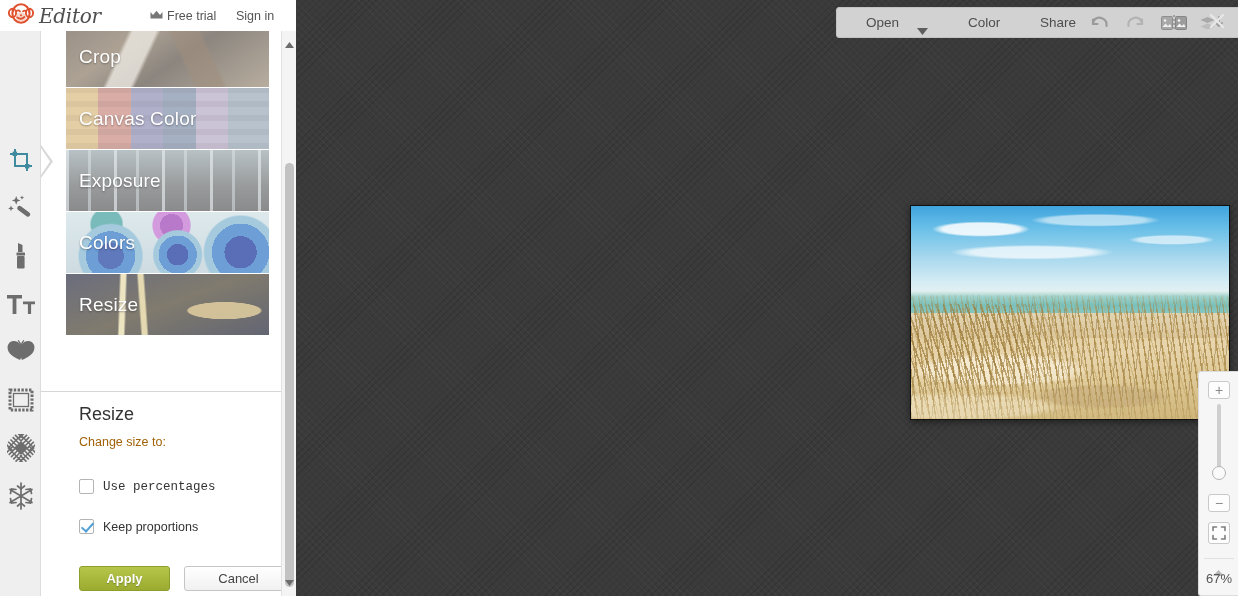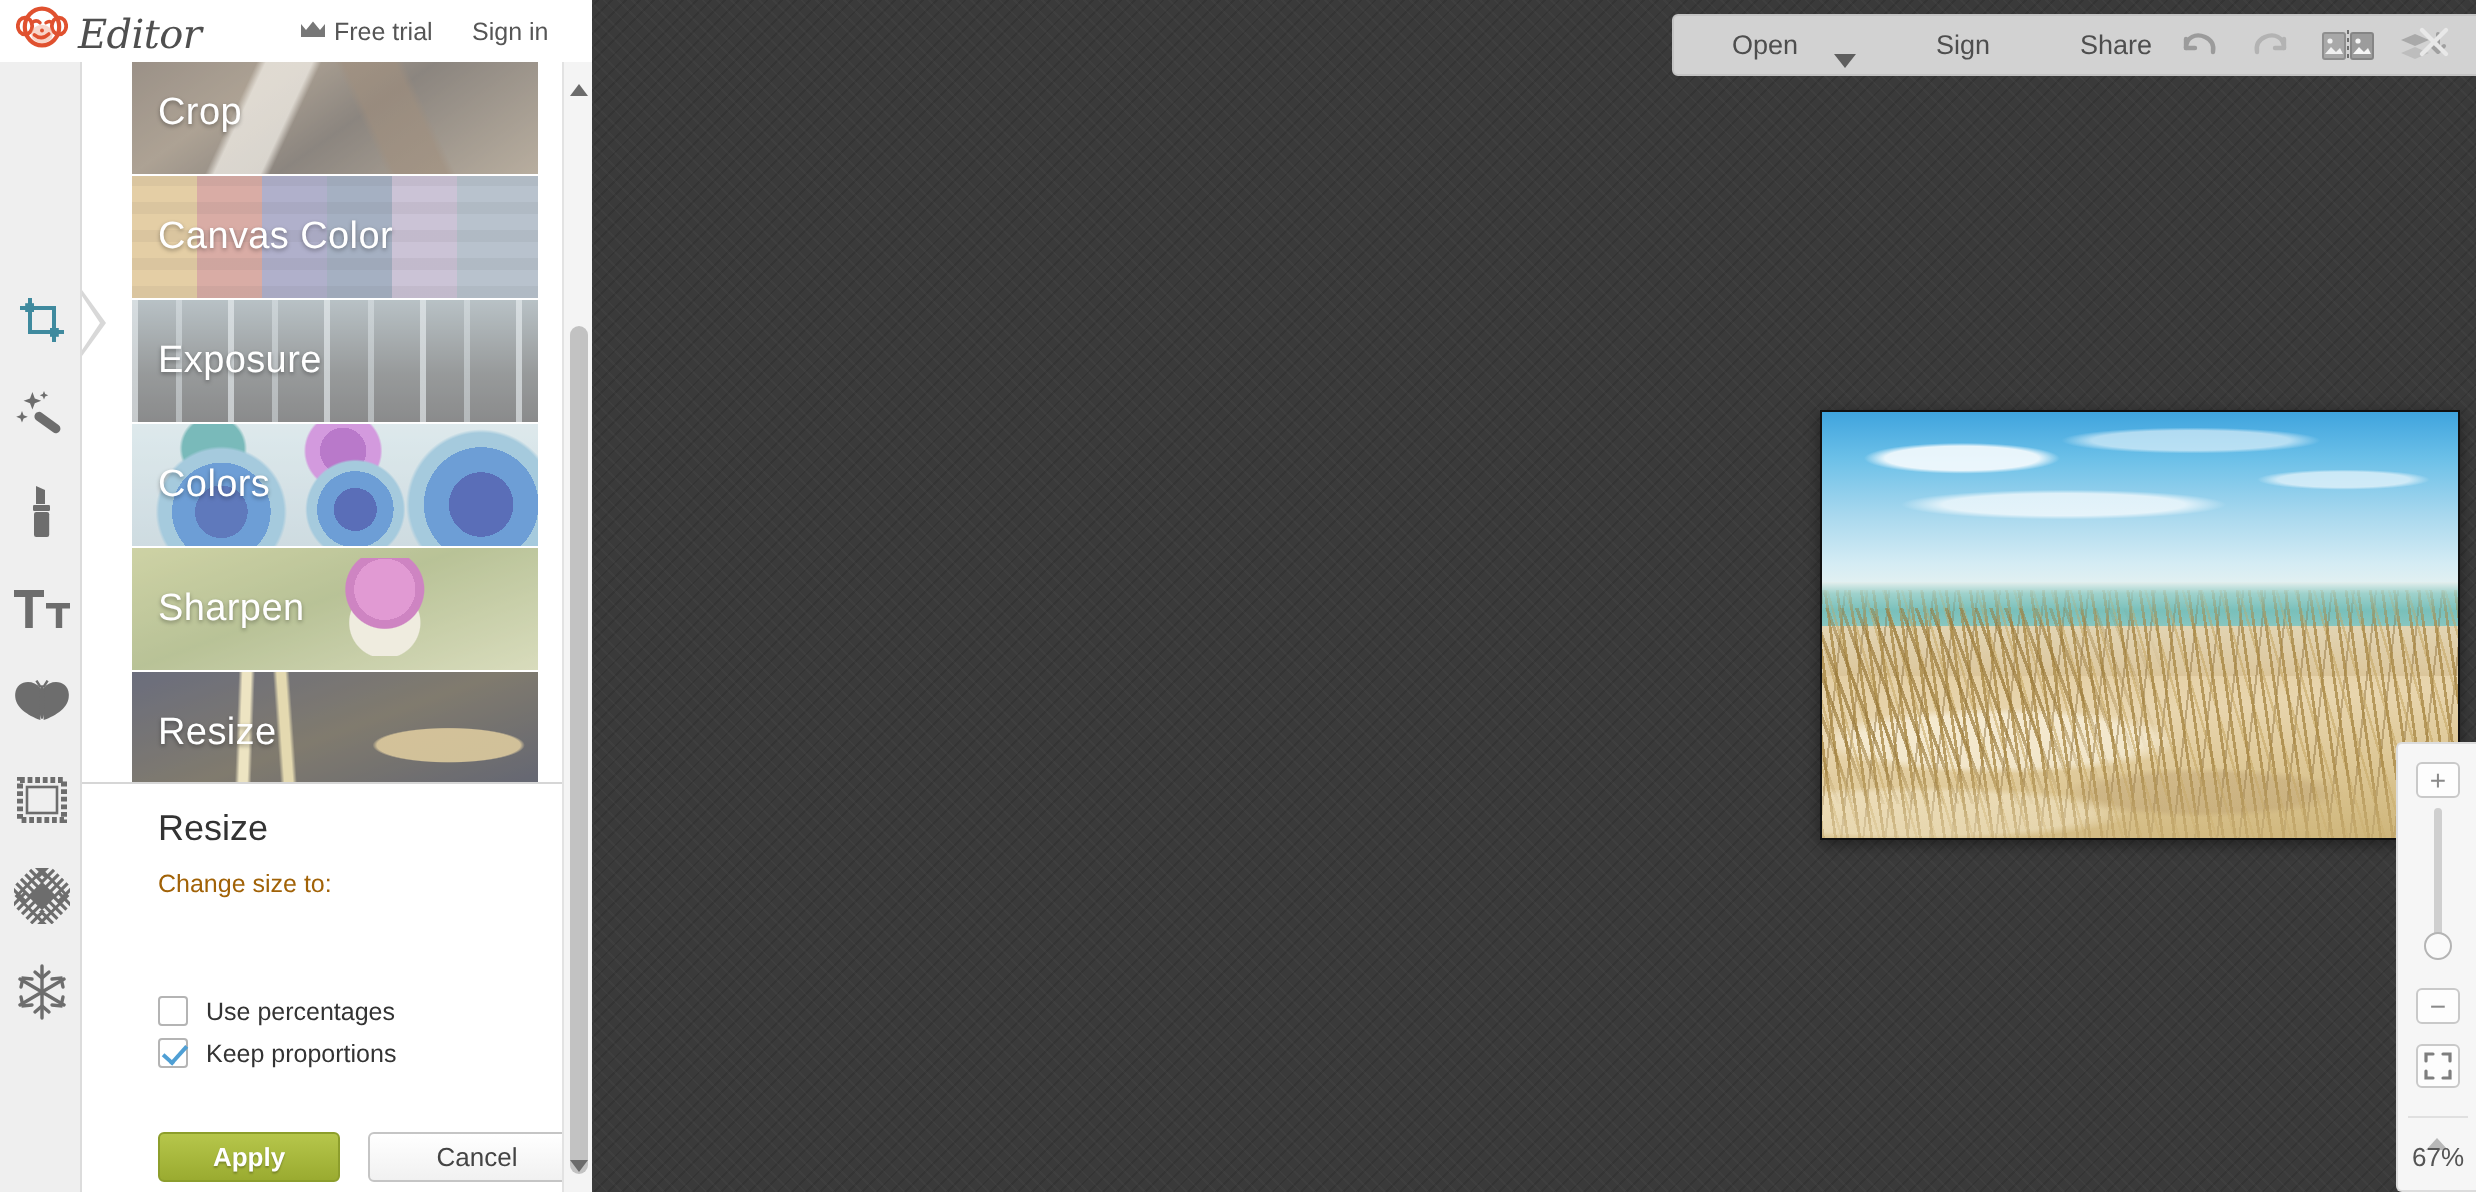--- a/index.html
+++ b/index.html
@@ -213,21 +213,21 @@
     padding: 0 5px;
     font-family: "Liberation Sans", sans-serif;
     background: #fff;
   }
   #x-sep { font-size: 13px; color: #444; }
   .check-row {
     position: absolute; left: 38px;
     display: flex; align-items: center; gap: 9px;
     cursor: pointer;
   }
-  #row-pct { top: 106px; }
+  #row-pct { top: 87px; font-family: Liberation Mono, monospace; }
   #row-keep { top: 127px; }
   .checkbox {
     width: 15px; height: 15px;
     border: 1px solid #b4b4b4;
     background: #fff;
     border-radius: 2px;
     position: relative;
   }
   .checkbox.checked:after {
     content: "";
@@ -462,21 +462,21 @@
     </div>
   </div>
 
   <div id="toolbar">
     <span id="tb-open" class="tb-text">Open</span>
     <span id="tb-open-caret">
       <svg width="11" height="7" viewBox="0 0 11 7">
           <path d="M0 0 L11 0 L5.5 7 Z" fill="#5e5e5e"></path>
         </svg>
     </span>
-    <span id="tb-save" class="tb-text">Sign</span>
+    <span id="tb-save" class="tb-text">Color</span>
     <span id="tb-share" class="tb-text">Share</span>
 
     <span id="tb-undo" class="tb-icon">
       <svg width="21" height="20" viewBox="0 0 21 20" fill="none">
         <path d="M4 11 C4 5.5 9 3.5 13.5 5.5 C17 7 18 10 17.5 13" stroke="#9b9b9b" stroke-width="2.2" stroke-linecap="round"></path>
         <path d="M4 11 L4 6.5 M4 11 L8.5 11" stroke="#9b9b9b" stroke-width="2.2" stroke-linecap="round"></path>
       </svg>
     </span>
     <span id="tb-redo" class="tb-icon">
       <svg width="21" height="20" viewBox="0 0 21 20" fill="none">
@@ -659,25 +659,20 @@
       <div class="shade"></div>
       <div class="thumb-label">Exposure</div>
     </div>
 
     <div class="thumb">
       <div class="art-colors"></div>
       <div class="shade"></div>
       <div class="thumb-label">Colors</div>
     </div>
 
-    <div class="thumb">
-      <div class="art-sharpen"></div>
-      <div class="shade"></div>
-      <div class="thumb-label">Sharpen</div>
-    </div>
 
     <div class="thumb">
       <div class="art-resize"></div>
       <div class="shade"></div>
       <div class="thumb-label">Resize</div>
     </div>
 
   </div>
 </div>
 

